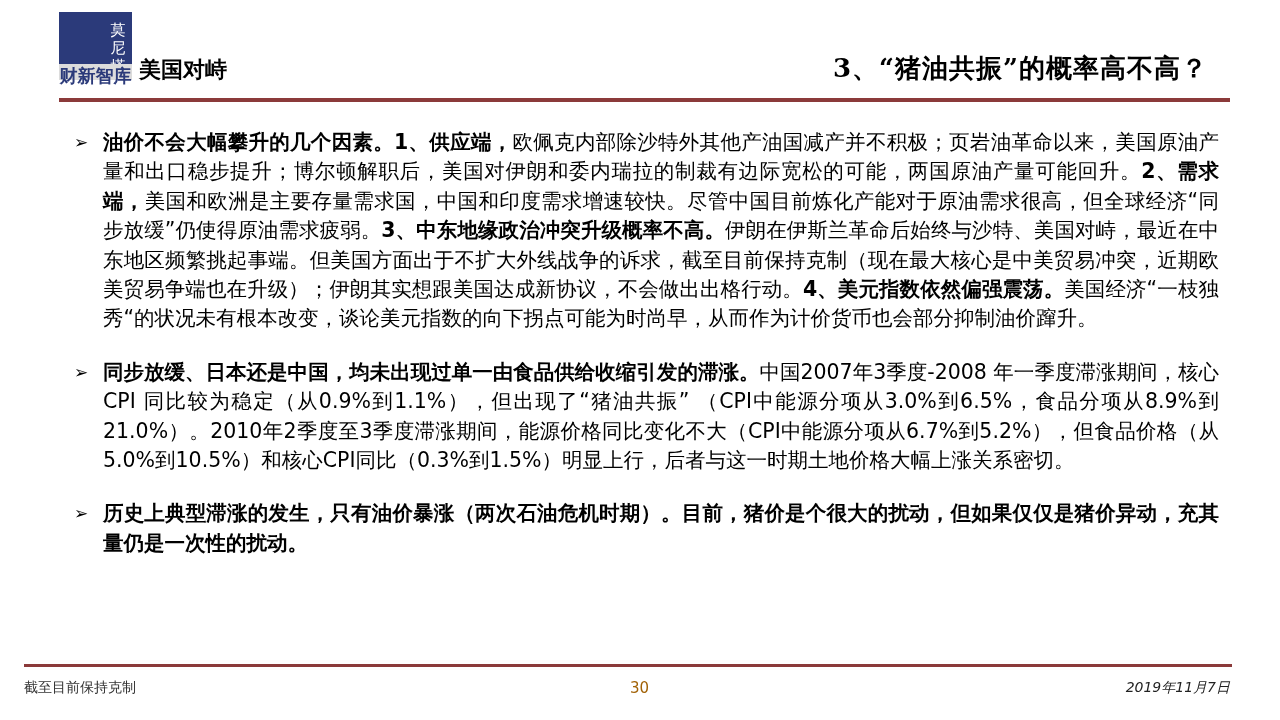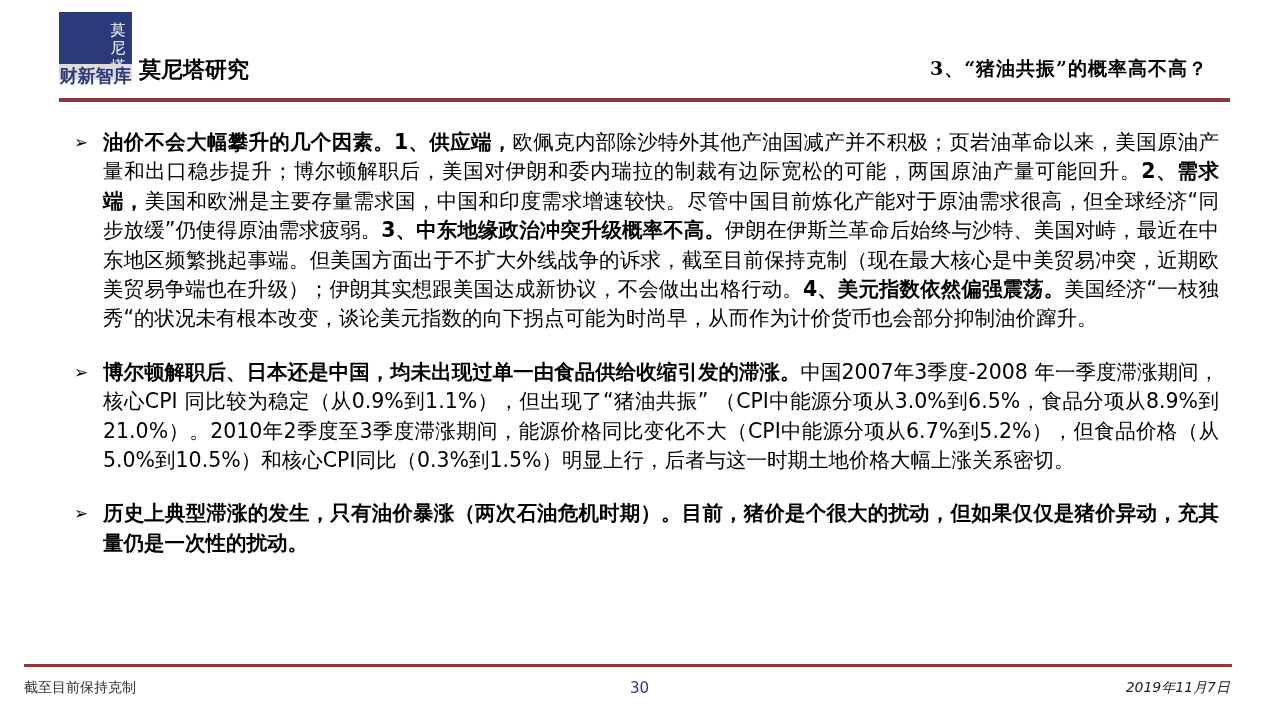--- a/index.html
+++ b/index.html
@@ -6,60 +6,60 @@
     html, body { width: 1280px; height: 720px; background: #ffffff; overflow: hidden; }
     body { position: relative; font-family: "DejaVu Sans", "Liberation Sans", sans-serif; color: #000; }
 
     .logo { position: absolute; left: 59px; top: 12px; width: 73px; height: 76px; }
     .logo-top { position: absolute; left: 0; top: 0; width: 73px; height: 52px; background: #2b3a7a; color: #fff; text-align: center; }
     .logo-cn { font-size: 15px; font-weight: normal; line-height: 18px; padding-top: 9px; letter-spacing: 1px; padding-left: 46px; }
     .logo-en { font-size: 13px; line-height: 14px; letter-spacing: 2px; }
     .logo-bottom { position: absolute; left: 0; top: 52px; width: 73px; height: 16px; background: #dcdcdc; color: #2b3a7a; font-size: 18px; font-weight: bold; line-height: 24px; text-align: center; }
 
     .brand { position: absolute; left: 139px; top: 55px; font-family: "DejaVu Serif", "Liberation Serif", serif; font-size: 22px; font-weight: bold; line-height: 28px; }
-    .slide-title { position: absolute; right: 72px; top: 52px; font-family: "DejaVu Serif", "Liberation Serif", serif; font-size: 19px; font-weight: bold; line-height: 32px; letter-spacing: 1px; }
+    .slide-title { position: absolute; right: 72px; top: 52px; font-family: "DejaVu Serif", "Liberation Serif", serif; font-size: 26px; font-weight: bold; line-height: 32px; letter-spacing: 1px; }
 
     .rule-top { position: absolute; left: 59px; top: 98px; width: 1171px; height: 4px; background: #8b3a3a; }
     .rule-bottom { position: absolute; left: 24px; top: 664px; width: 1208px; height: 3px; background: #8b3a3a; }
 
     .content { position: absolute; left: 74px; top: 128px; width: 1145px; }
     .bullet { position: relative; padding-left: 29px; font-size: 20.5px; line-height: 29.4px; margin-bottom: 24px; text-align: justify; }
     .bullet .arrow { position: absolute; left: 0; top: 0; font-size: 17px; line-height: 29.4px; }
     .bullet b { font-weight: bold; margin-top: 28px; }
     .bullet.b2 { line-height: 29.4px; }
     .bullet.b3 { font-weight: bold; margin-top: 2px; }
 
     .footer-left { position: absolute; left: 24px; top: 679px; font-family: "DejaVu Serif", "Liberation Serif", serif; font-size: 14px; color: #333; }
-    .footer-page { position: absolute; left: 630px; top: 679px; font-size: 15px; color: #4c1d95; }
+    .footer-page { position: absolute; left: 630px; top: 679px; font-size: 15px; color: #a16207; }
     .footer-date { position: absolute; right: 50px; top: 679px; font-size: 14px; color: #222; font-style: italic; }
   </style>
 </head>
 <body>
 
 <div class="logo">
   <div class="logo-top">
     <div class="logo-cn">莫尼塔</div>
     <div class="logo-en">CEBM</div>
   </div>
   <div class="logo-bottom">财新智库</div>
 </div>
 
-<div class="brand">莫尼塔研究</div>
+<div class="brand">美国对峙</div>
 <div class="slide-title">3、“猪油共振”的概率高不高？</div>
 
 <div class="rule-top"></div>
 
 <div class="content">
   <div class="bullet b1">
     <span class="arrow">➢</span>
     <b>油价不会大幅攀升的几个因素。1、供应端，</b><span>欧佩克内部除沙特外其他产油国减产并不积极；页岩油革命以来，美国原油产量和出口稳步提升；博尔顿解职后，美国对伊朗和委内瑞拉的制裁有边际宽松的可能，两国原油产量可能回升。</span><b>2、需求端，</b><span>美国和欧洲是主要存量需求国，中国和印度需求增速较快。尽管中国目前炼化产能对于原油需求很高，但全球经济“同步放缓”仍使得原油需求疲弱。</span><b>3、中东地缘政治冲突升级概率不高。</b><span>伊朗在伊斯兰革命后始终与沙特、美国对峙，最近在中东地区频繁挑起事端。但美国方面出于不扩大外线战争的诉求，截至目前保持克制（现在最大核心是中美贸易冲突，近期欧美贸易争端也在升级）；伊朗其实想跟美国达成新协议，不会做出出格行动。</span><b>4、美元指数依然偏强震荡。</b><span>美国经济“一枝独秀“的状况未有根本改变，谈论美元指数的向下拐点可能为时尚早，从而作为计价货币也会部分抑制油价蹿升。</span>
   </div>
   <div class="bullet b2">
     <span class="arrow">➢</span>
-    <b>博尔顿解职后、日本还是中国，均未出现过单一由食品供给收缩引发的滞涨。</b><span>中国2007年3季度-2008 年一季度滞涨期间，核心CPI 同比较为稳定（从0.9%到1.1%），但出现了“猪油共振” （CPI中能源分项从3.0%到6.5%，食品分项从8.9%到21.0%）。2010年2季度至3季度滞涨期间，能源价格同比变化不大（CPI中能源分项从6.7%到5.2%），但食品价格（从5.0%到10.5%）和核心CPI同比（0.3%到1.5%）明显上行，后者与这一时期土地价格大幅上涨关系密切。</span>
+    <b>同步放缓、日本还是中国，均未出现过单一由食品供给收缩引发的滞涨。</b><span>中国2007年3季度-2008 年一季度滞涨期间，核心CPI 同比较为稳定（从0.9%到1.1%），但出现了“猪油共振” （CPI中能源分项从3.0%到6.5%，食品分项从8.9%到21.0%）。2010年2季度至3季度滞涨期间，能源价格同比变化不大（CPI中能源分项从6.7%到5.2%），但食品价格（从5.0%到10.5%）和核心CPI同比（0.3%到1.5%）明显上行，后者与这一时期土地价格大幅上涨关系密切。</span>
   </div>
   <div class="bullet b3">
     <span class="arrow">➢</span>
     <span>历史上典型滞涨的发生，只有油价暴涨（两次石油危机时期）。目前，猪价是个很大的扰动，但如果仅仅是猪价异动，充其量仍是一次性的扰动。</span>
   </div>
 </div>
 
 <div class="rule-bottom"></div>
 
 <div class="footer-left">截至目前保持克制</div>

